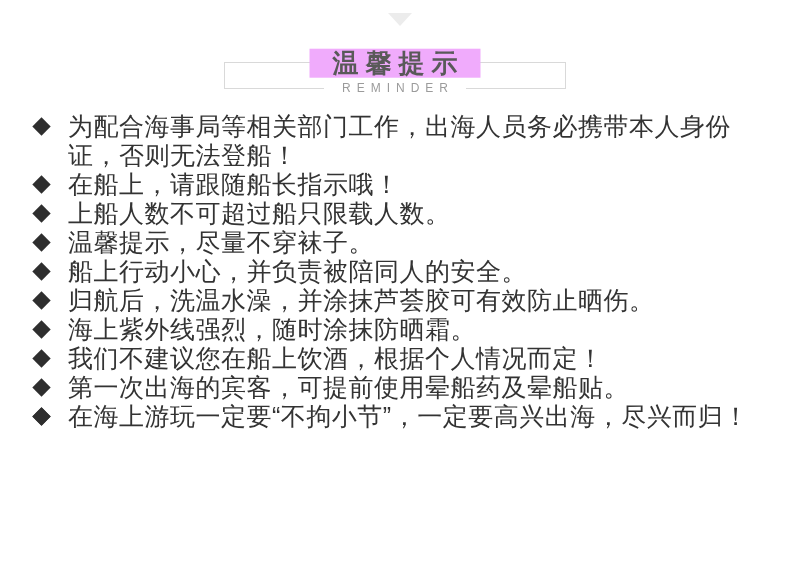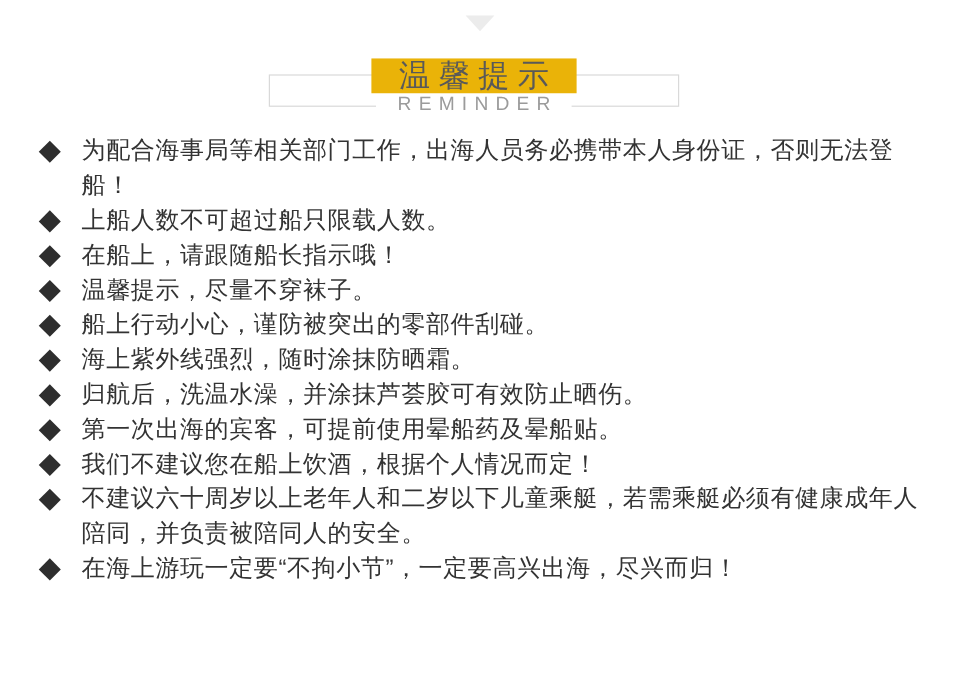--- a/index.html
+++ b/index.html
@@ -32,56 +32,56 @@
     top: 62px;
     width: 342px;
     height: 27px;
     border: 1px solid #d9d9d9;
   }
   .title-cn {
     position: absolute;
     top: 0;
     left: 50%;
     transform: translate(-50%, -50%);
-    background: #eab308;
+    background: #f0abfc;
     padding: 0 16px;
     white-space: nowrap;
     font-size: 26px;
-    font-weight: normal;
+    font-weight: bold;
     color: #595959;
     letter-spacing: 7px;
     text-indent: 7px; 
     line-height: 1.1;
   }
   .title-en {
     position: absolute;
     bottom: 0;
     left: 50%;
     transform: translate(-50%, 50%);
     background: #ffffff;
     padding: 0 12px;
     white-space: nowrap;
-    font-size: 16px;
+    font-size: 12px;
     color: #9b9b9b;
     letter-spacing: 6px;
     text-indent: 6px;
     line-height: 1.1;
   }
 
   
   .tips-list {
     position: absolute;
     top: 112px;
     left: 0;
     width: 800px;
     padding: 0 28px 0 68px;
   }
   .tip-item {
     position: relative;
-    font-size: 20px;
+    font-size: 25px;
     line-height: 29px;
     color: #333333;
     letter-spacing: 0.5px;
   }
   .tip-bullet {
     position: absolute;
     left: -33px;
     top: 8px;
     width: 13px;
     height: 13px;
@@ -101,53 +101,52 @@
     <div class="title-en">REMINDER</div>
   </div>
 
   <div class="tips-list">
     <div class="tip-item">
       <span class="tip-bullet"></span>
       <span>为配合海事局等相关部门工作，出海人员务必携带本人身份证，否则无法登船！</span>
     </div>
     <div class="tip-item">
       <span class="tip-bullet"></span>
-      <span>上船人数不可超过船只限载人数。</span>
+      <span>在船上，请跟随船长指示哦！</span>
     </div>
     <div class="tip-item">
       <span class="tip-bullet"></span>
-      <span>在船上，请跟随船长指示哦！</span>
+      <span>上船人数不可超过船只限载人数。</span>
     </div>
     <div class="tip-item">
       <span class="tip-bullet"></span>
       <span>温馨提示，尽量不穿袜子。</span>
     </div>
     <div class="tip-item">
       <span class="tip-bullet"></span>
-      <span>船上行动小心，谨防被突出的零部件刮碰。</span>
+      <span>船上行动小心，并负责被陪同人的安全。</span>
+    </div>
+    <div class="tip-item">
+      <span class="tip-bullet"></span>
+      <span>归航后，洗温水澡，并涂抹芦荟胶可有效防止晒伤。</span>
     </div>
     <div class="tip-item">
       <span class="tip-bullet"></span>
       <span>海上紫外线强烈，随时涂抹防晒霜。</span>
     </div>
     <div class="tip-item">
       <span class="tip-bullet"></span>
-      <span>归航后，洗温水澡，并涂抹芦荟胶可有效防止晒伤。</span>
+      <span>我们不建议您在船上饮酒，根据个人情况而定！</span>
     </div>
     <div class="tip-item">
       <span class="tip-bullet"></span>
       <span>第一次出海的宾客，可提前使用晕船药及晕船贴。</span>
     </div>
     <div class="tip-item">
       <span class="tip-bullet"></span>
-      <span>我们不建议您在船上饮酒，根据个人情况而定！</span>
-    </div>
-    <div class="tip-item">
-      <span class="tip-bullet"></span>
-      <span>不建议六十周岁以上老年人和二岁以下儿童乘艇，若需乘艇必须有健康成年人陪同，并负责被陪同人的安全。</span>
     </div>
     <div class="tip-item">
       <span class="tip-bullet"></span>
       <span>在海上游玩一定要“不拘小节”，一定要高兴出海，尽兴而归！</span>
     </div>
   </div>
 
 </div>
 
 </body></html>

